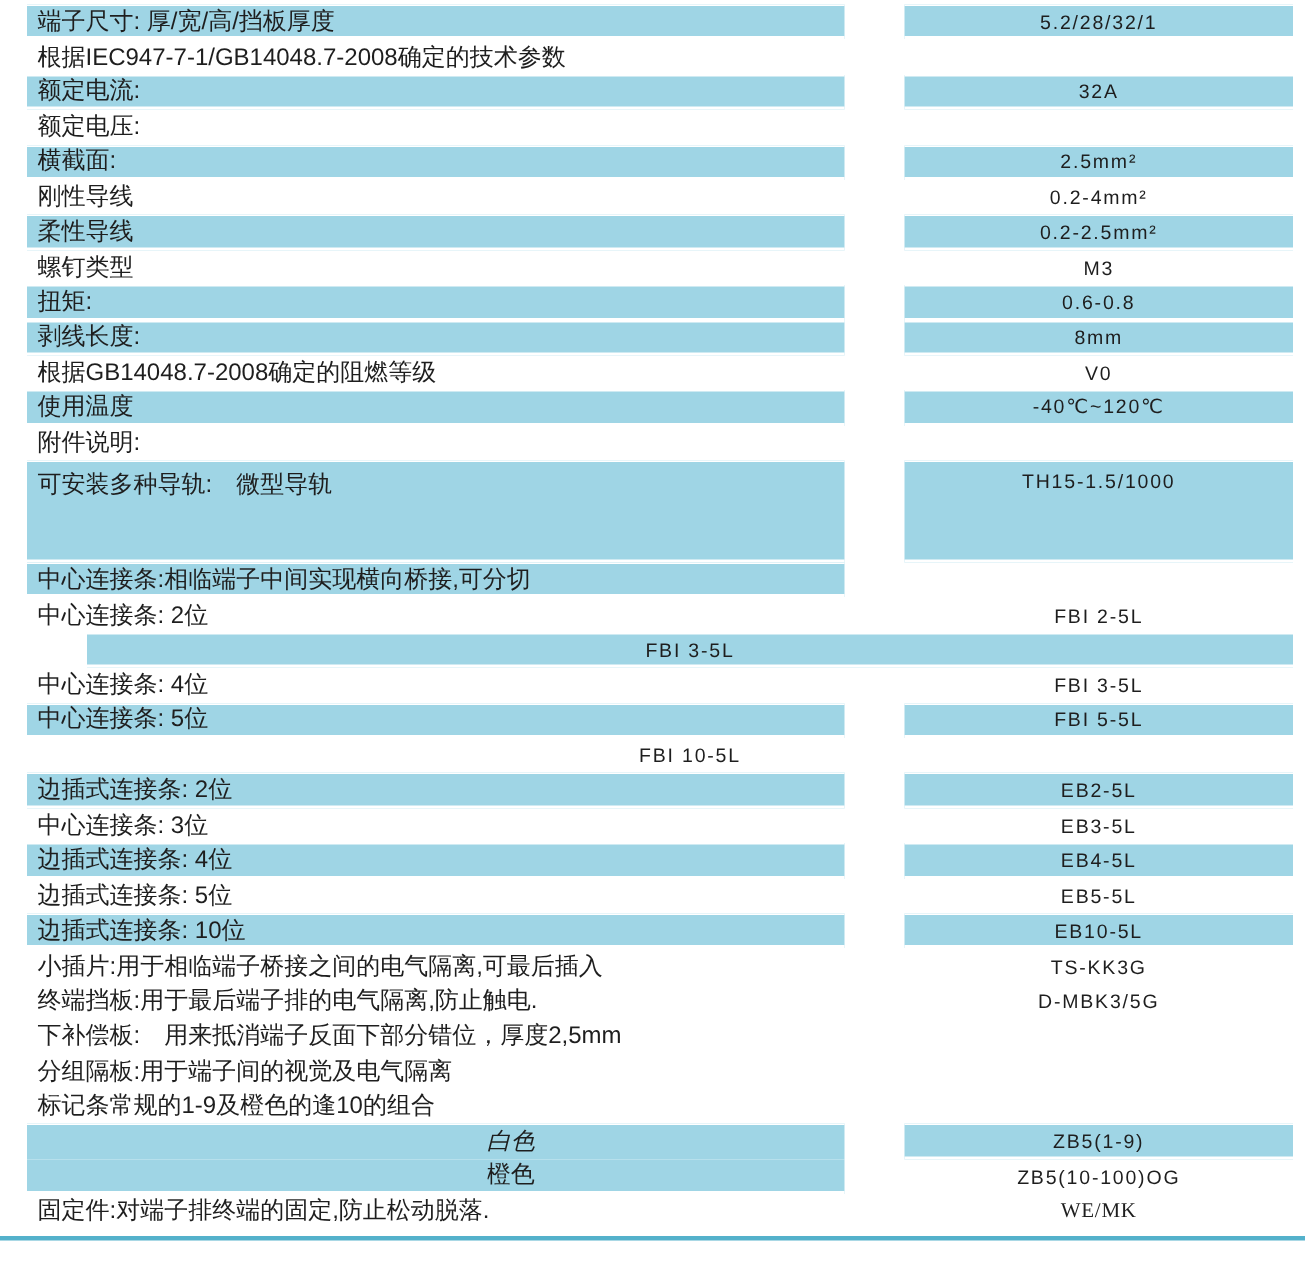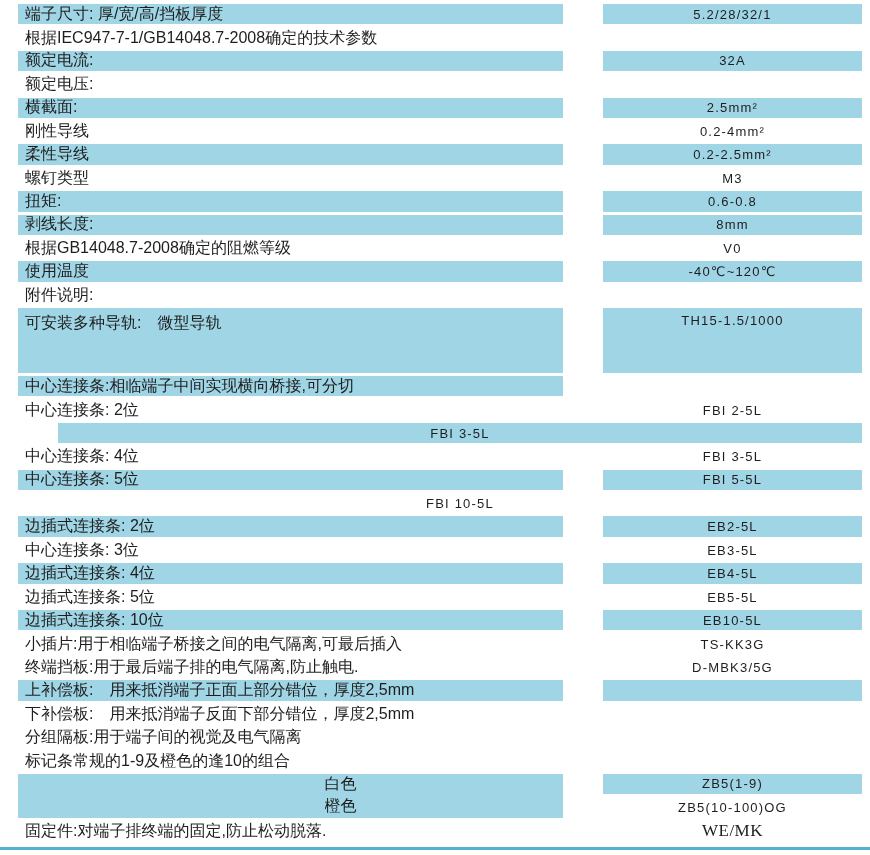--- a/index.html
+++ b/index.html
@@ -14,28 +14,28 @@
   .cell{box-sizing:border-box;display:flex;align-items:center;min-width:0;}
   .left{width:545px;padding-left:7px;}
   .left.center{justify-content:center;padding-left:100px;}
   .gap{width:40px;flex:none;}
   .right{flex:1;justify-content:center;}
   .blue{
     background:var(--band-color,#9fd5e5);
     border-top:1.5px solid #fff;
     border-bottom:2.5px solid #fff;
   }
-  .flush-bottom{border-bottom:0;}
+  .flush-bottom{border-bottom:0;font-style:italic;}
   .flush-top{border-top:0;align-items:center;}
   .tall .cell{align-items:flex-start;padding-top:5px;}
   .label{font-size:16px;white-space:nowrap;overflow:hidden;}
   .value{font-size:13px;letter-spacing:1.2px;white-space:nowrap;}
   .serif .value{
     font-family:"Liberation Serif","DejaVu Serif",serif;
-    font-size:17px;letter-spacing:0.5px;
+    font-size:14px;letter-spacing:0.5px;
   }
   .rule{height:3px;background:var(--rule-color,#54b1cb);margin-top:4px;width:870px;}
 </style>
 </head>
 <body>
 
 <div class="table">
     <div class="row">
     <div class="cell left blue">
       <span class="label">端子尺寸: 厚/宽/高/挡板厚度</span>
@@ -264,29 +264,20 @@
     <div class="row">
     <div class="cell left">
       <span class="label">终端挡板:用于最后端子排的电气隔离,防止触电.</span>
     </div>
     <div class="gap"></div>
     <div class="cell right">
       <span class="value">D-MBK3/5G</span>
     </div>
   </div>
     <div class="row">
-    <div class="cell left blue">
-      <span class="label">上补偿板:　用来抵消端子正面上部分错位，厚度2,5mm</span>
-    </div>
-    <div class="gap"></div>
-    <div class="cell right blue">
-      <span class="value"></span>
-    </div>
-  </div>
-    <div class="row">
     <div class="cell left">
       <span class="label">下补偿板:　用来抵消端子反面下部分错位，厚度2,5mm</span>
     </div>
     <div class="gap"></div>
     <div class="cell right">
       <span class="value"></span>
     </div>
   </div>
     <div class="row">
     <div class="cell left">

